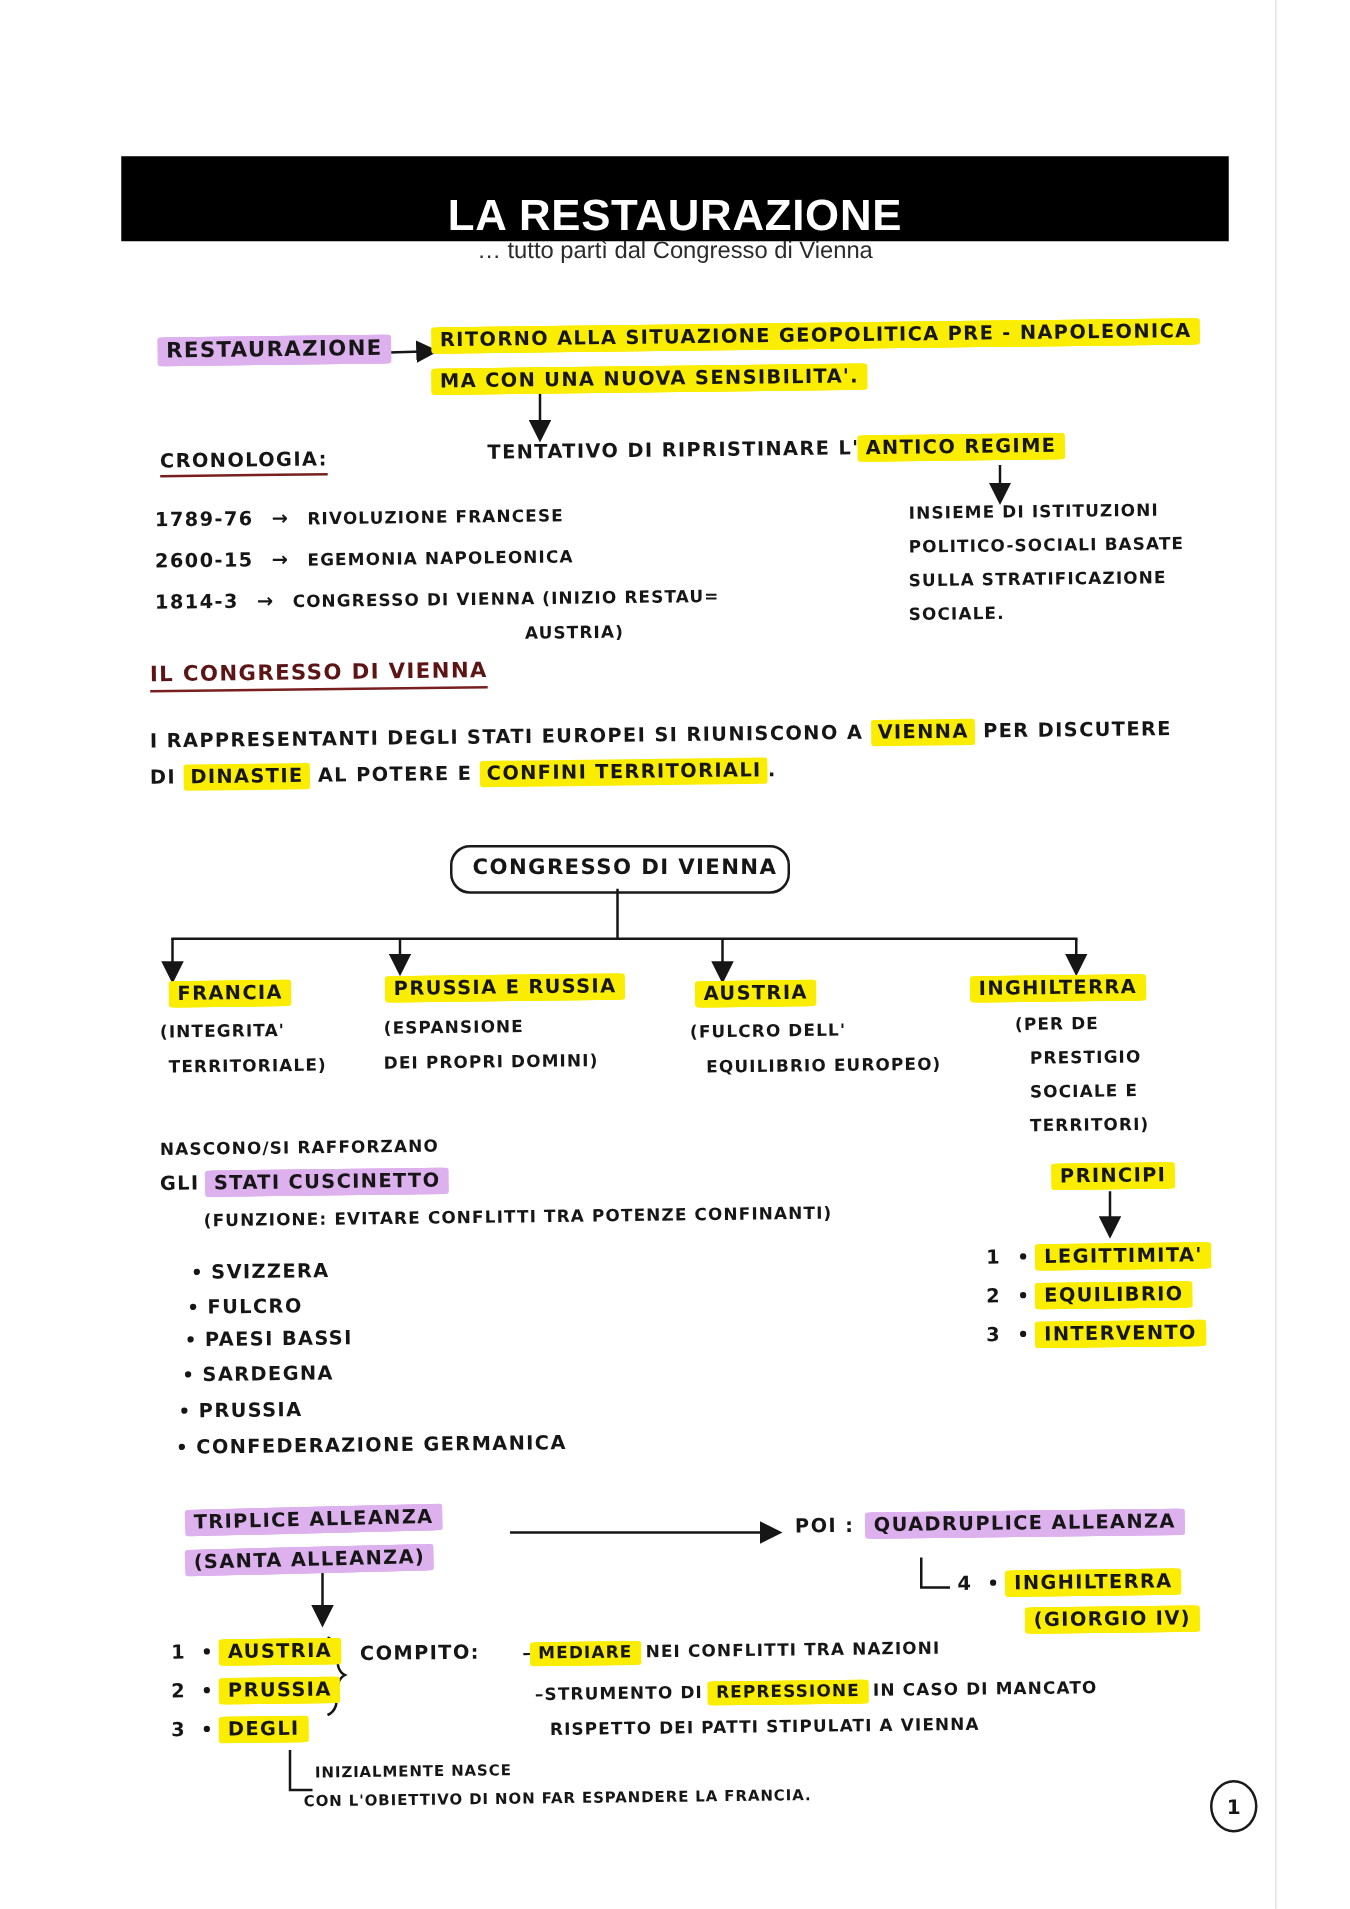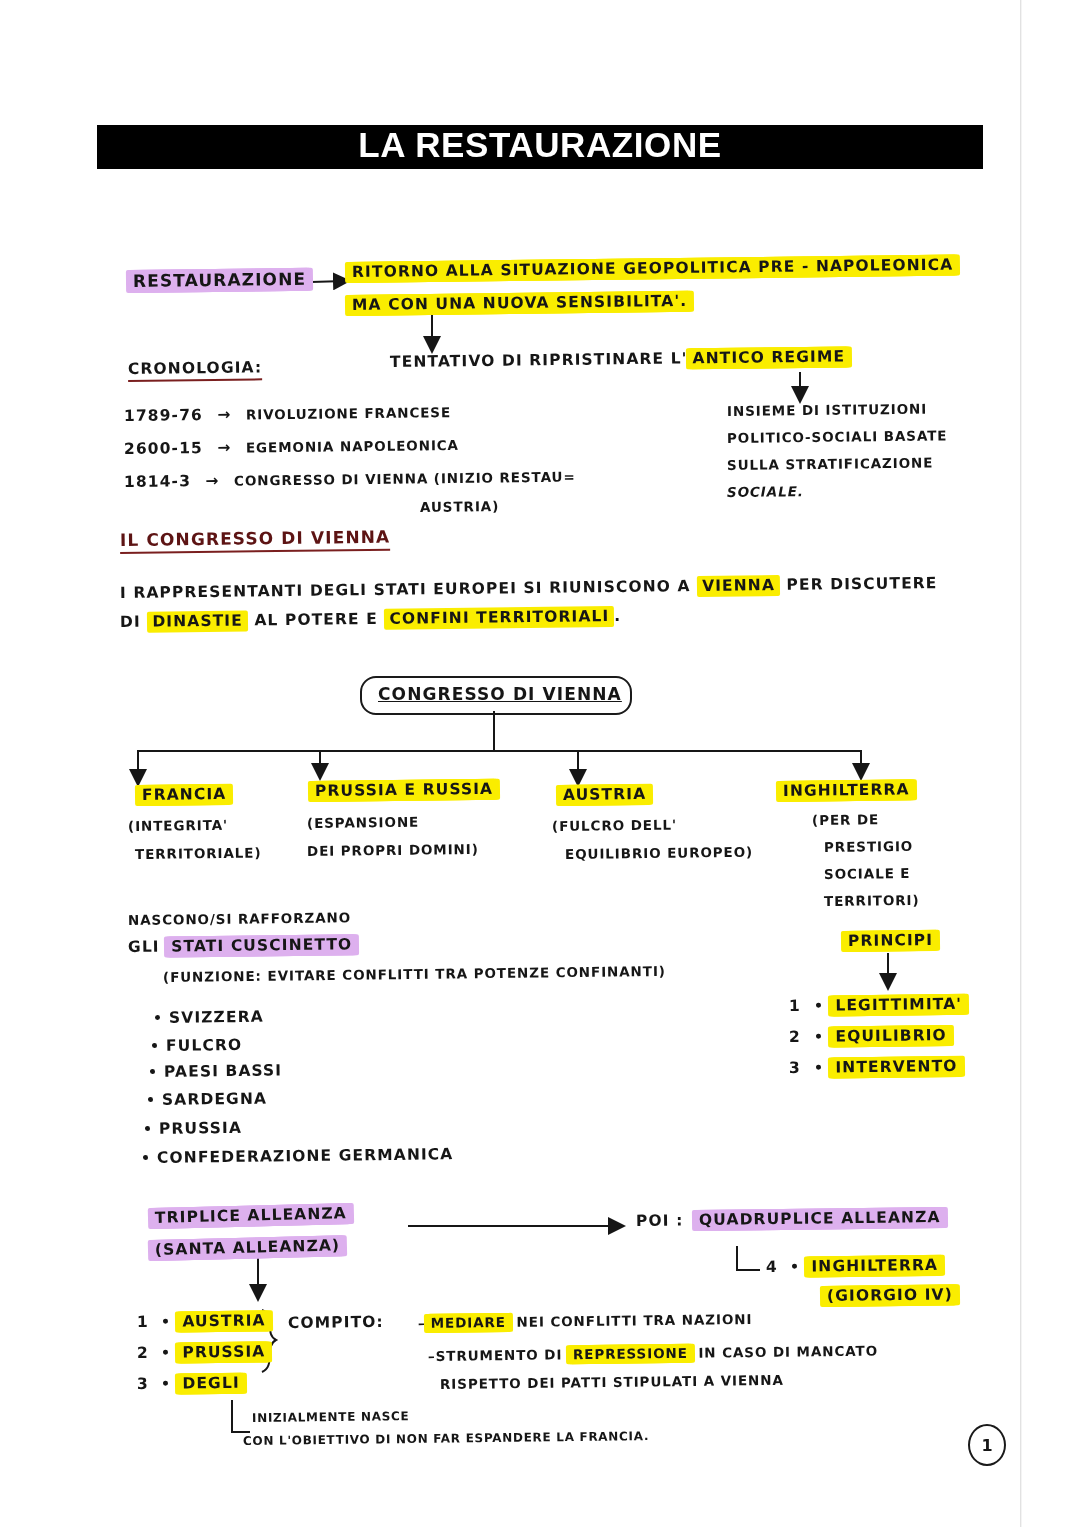--- a/index.html
+++ b/index.html
@@ -11,22 +11,22 @@
     position:relative;overflow:hidden;
     -webkit-font-smoothing:antialiased;
   }
   .page{position:absolute;inset:0;}
   
   .scan-edge{position:absolute;top:0;bottom:0;left:1020px;width:1px;background:#e2e2e2;}
   .scan-edge2{position:absolute;top:0;bottom:0;left:1021px;width:1px;background:#f4f4f4;}
 
   
   .banner{
-    position:absolute;left:97px;top:125px;width:886px;height:44px;
-    background:#000;display:flex;align-items:flex-start;justify-content:center;
+    position:absolute;left:97px;top:125px;width:886px;height:68px;
+    background:#000;display:flex;align-items:flex-end;justify-content:center;
   }
   .banner h1{
     margin:0;color:#fff;font-family:"Liberation Sans",sans-serif;
     font-weight:700;font-size:35px;letter-spacing:.6px;
   }
   .subtitle{
     position:absolute;left:0;right:0;top:190px;text-align:center;
     font-family:"Liberation Sans",sans-serif;font-size:19px;color:#2b2b2b;
   }
 
@@ -78,20 +78,21 @@
 <body>
 
 <div class="page">
 
   <div class="scan-edge"></div>
   <div class="scan-edge2"></div>
 
   <div class="banner">
     <h1>LA RESTAURAZIONE</h1>
   </div>
+  <div class="subtitle">… tutto partì dal Congresso di Vienna</div>
 
   <svg class="ink" viewBox="0 0 1080 1527">
     <defs>
       <marker id="ah" markerWidth="9" markerHeight="9" refX="6" refY="4.5" orient="auto">
         <path d="M0,0 L9,4.5 L0,9 z" fill="#161616"></path>
       </marker>
     </defs>
 
     <line x1="311" y1="282" x2="345" y2="281" stroke="#161616" stroke-width="2" marker-end="url(#ah)"></line>
 
@@ -130,21 +131,21 @@
   <div class="hw sk" style="left:347px;top:295px;">
     <span class="hl hl-y rough">MA CON UNA NUOVA SENSIBILITA'.</span>
   </div>
 
   <div class="hw sk" style="left:390px;top:352px;">
     <span>TENTATIVO DI RIPRISTINARE L'</span><span class="hl hl-y rough">ANTICO REGIME</span>
   </div>
   <div class="hw sm sk" style="left:727px;top:403px;">INSIEME DI ISTITUZIONI</div>
   <div class="hw sm sk" style="left:727px;top:430px;">POLITICO-SOCIALI BASATE</div>
   <div class="hw sm sk" style="left:727px;top:457px;">SULLA STRATIFICAZIONE</div>
-  <div class="hw sm sk" style="left:727px;top:484px;font-style:italic;">SOCIALE.</div>
+  <div class="hw sm sk" style="left:727px;top:484px;">SOCIALE.</div>
 
   <div class="hw sk" style="left:128px;top:360px;">
     <span class="uline">CRONOLOGIA:</span>
   </div>
 
   <div class="hw sk" style="left:124px;top:407px;">
     <span>1789-76</span>
     <span style="margin:0 8px;">→</span>
     <span class="hw sm" style="position:static;">RIVOLUZIONE FRANCESE</span>
   </div>
@@ -164,21 +165,21 @@
     <span class="uline heading-red">IL CONGRESSO DI VIENNA</span>
   </div>
   <div class="hw sk" style="left:120px;top:583px;">
     <span>I RAPPRESENTANTI DEGLI STATI EUROPEI SI RIUNISCONO A </span><span class="hl hl-y">VIENNA</span><span> PER DISCUTERE</span>
   </div>
   <div class="hw sk" style="left:120px;top:612px;">
     <span>DI </span><span class="hl hl-y">DINASTIE</span><span> AL POTERE E </span><span class="hl hl-y">CONFINI TERRITORIALI</span><span>.</span>
   </div>
 
   <div class="box-cdv"></div>
-  <div class="hw lg" style="left:378px;top:684px;text-decoration:underline;">CONGRESSO DI VIENNA</div>
+  <div class="hw lg" style="left:378px;top:684px;">CONGRESSO DI VIENNA</div>
 
   <div class="hw sk" style="left:137px;top:785px;">
     <span class="hl hl-y rough">FRANCIA</span>
   </div>
   <div class="hw sm sk" style="left:128px;top:818px;">(INTEGRITA'</div>
   <div class="hw sm sk" style="left:135px;top:846px;">TERRITORIALE)</div>
 
   <div class="hw sk" style="left:310px;top:781px;">
     <span class="hl hl-y rough">PRUSSIA E RUSSIA</span>
   </div>

